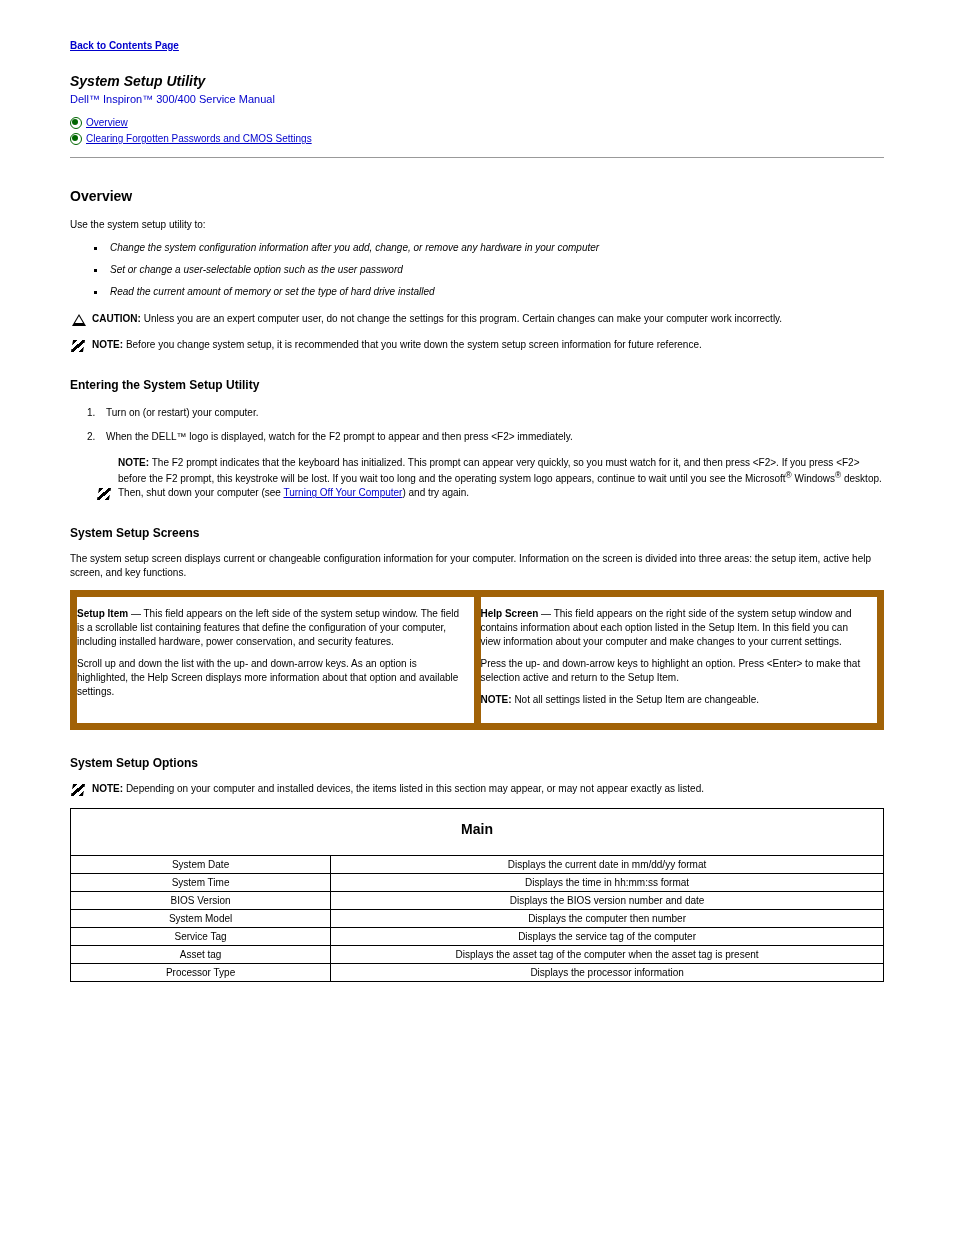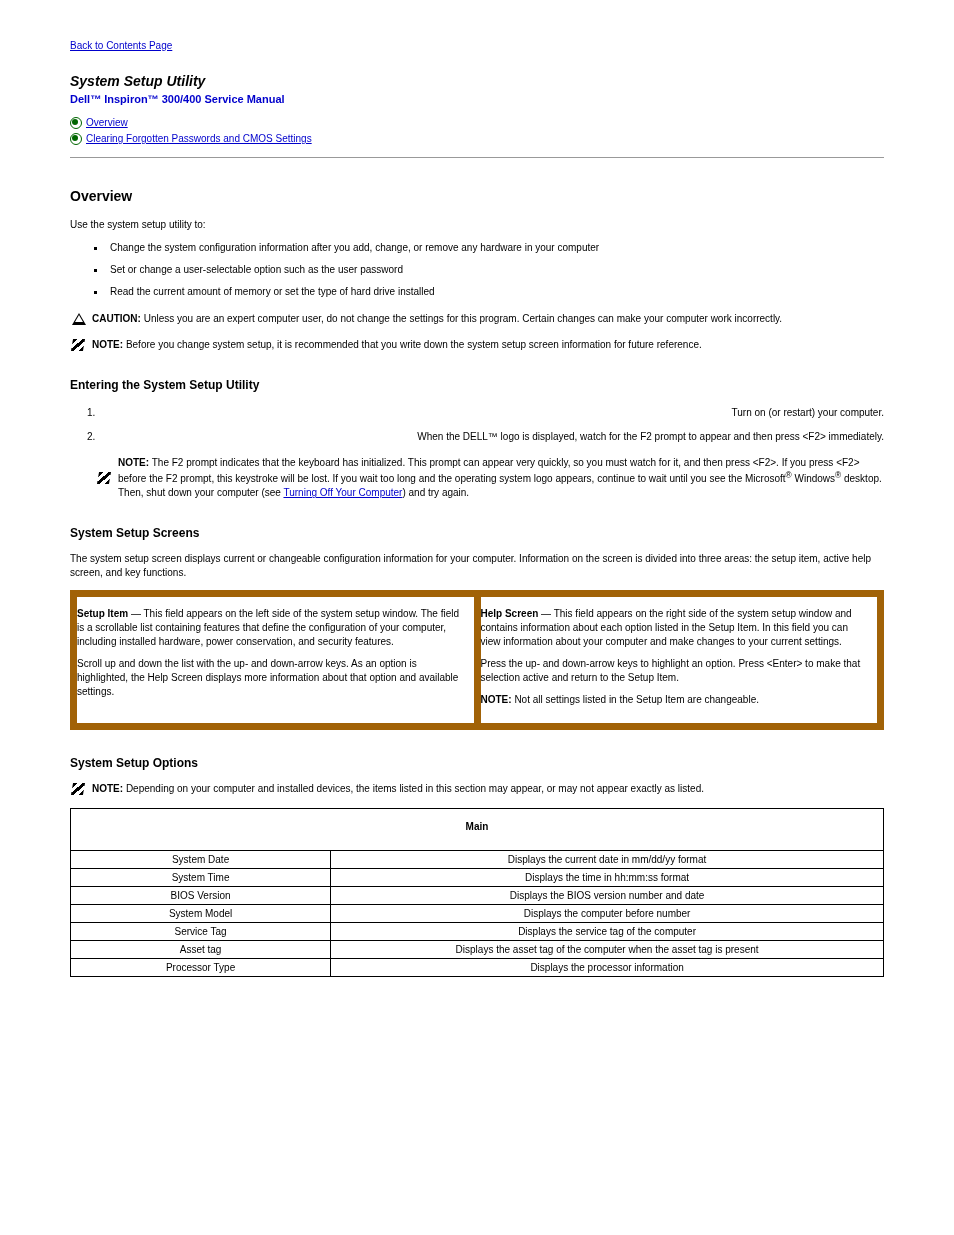--- a/index.html
+++ b/index.html
@@ -7,31 +7,32 @@
     font-size: 10px;
     color: #000;
     margin: 0;
     padding: 40px 70px;
     background: #fff;
   }
   .back-link {
     color: #0000cc;
     text-decoration: underline;
     font-size: 10px;
+    font-weight: bold;
   }
   .page-title {
     font-size: 14px;
     font-weight: bold;
     margin-top: 22px;
     margin-bottom: 4px;
     font-style: italic;
   }
   .manual-title {
     color: #0000cc;
-    font-weight: bold;
+    font-weight: normal;
     font-size: 11px;
     margin-top: 3px;
     margin-bottom: 10px;
   }
   .toc {
     margin: 8px 0 10px 0;
     padding: 0;
     list-style: none;
   }
   .toc li {
@@ -77,39 +78,40 @@
     font-size: 12px;
     font-weight: bold;
     margin-top: 26px;
     margin-bottom: 12px;
   }
   p { line-height: 1.4; margin: 8px 0; }
   ul.body-list {
     list-style: none;
     padding-left: 28px;
     margin: 8px 0;
+    font-style: italic;
   }
   ul.body-list > li {
     position: relative;
     padding-left: 12px;
     line-height: 1.6;
     margin-bottom: 6px;
   }
   ul.body-list > li::before {
     content: "";
     position: absolute;
     left: -4px;
     top: 7px;
     width: 3px;
     height: 3px;
     background: #000;
   }
   .notebox {
     display: flex;
-    align-items: center;
+    align-items: flex-end;
     margin: 12px 0 12px 0;
     padding-left: 0;
   }
   .notebox .icon {
     width: 18px;
     flex: 0 0 18px;
     margin-right: 4px;
     margin-top: 0px;
   }
   .notebox .text { flex: 1; line-height: 1.4; }
@@ -131,21 +133,20 @@
     border-bottom: 7px solid #fff;
   }
   .note-pencil {
     width: 12px; height: 12px;
     background: linear-gradient(135deg, #000 0 20%, #fff 20% 40%, #000 40% 60%, #fff 60% 80%, #000 80% 100%);
     transform: skewX(-10deg);
     margin-left: 2px;
   }
   ol.steps {
     padding-left: 28px;
-    text-align: right;
   }
   ol.steps li {
     padding-left: 8px;
     line-height: 1.8;
     margin-bottom: 6px;
   }
   .link-inline { color: #0000cc; text-decoration: underline; }
   table.screens {
     width: 100%;
     border: 1px solid #000;
@@ -167,21 +168,21 @@
   }
   table.options td {
     border: 1px solid #000;
     padding: 3px 8px;
     font-size: 10px;
     text-align: center;
   }
   table.options td.header {
     text-align: center;
     font-weight: bold;
-    font-size: 10px;
+    font-size: 14px;
     padding: 12px 8px 18px 8px;
   }
   table.options td.left {
     width: 32%;
   }
   .indent-note { margin-left: 26px; margin-top:6px; line-height:1.5;}
 </style>
 </head>
 <body>
 
@@ -277,21 +278,21 @@
   <tr>
         <td class="left">System Time</td>
         <td>Displays the time in hh:mm:ss format</td>
       </tr>
   <tr>
         <td class="left">BIOS Version</td>
         <td>Displays the BIOS version number and date</td>
       </tr>
   <tr>
         <td class="left">System Model</td>
-        <td>Displays the computer before number</td>
+        <td>Displays the computer then number</td>
       </tr>
   <tr>
         <td class="left">Service Tag</td>
         <td>Displays the service tag of the computer</td>
       </tr>
   <tr>
         <td class="left">Asset tag</td>
         <td>Displays the asset tag of the computer when the asset tag is present</td>
       </tr>
   <tr>

